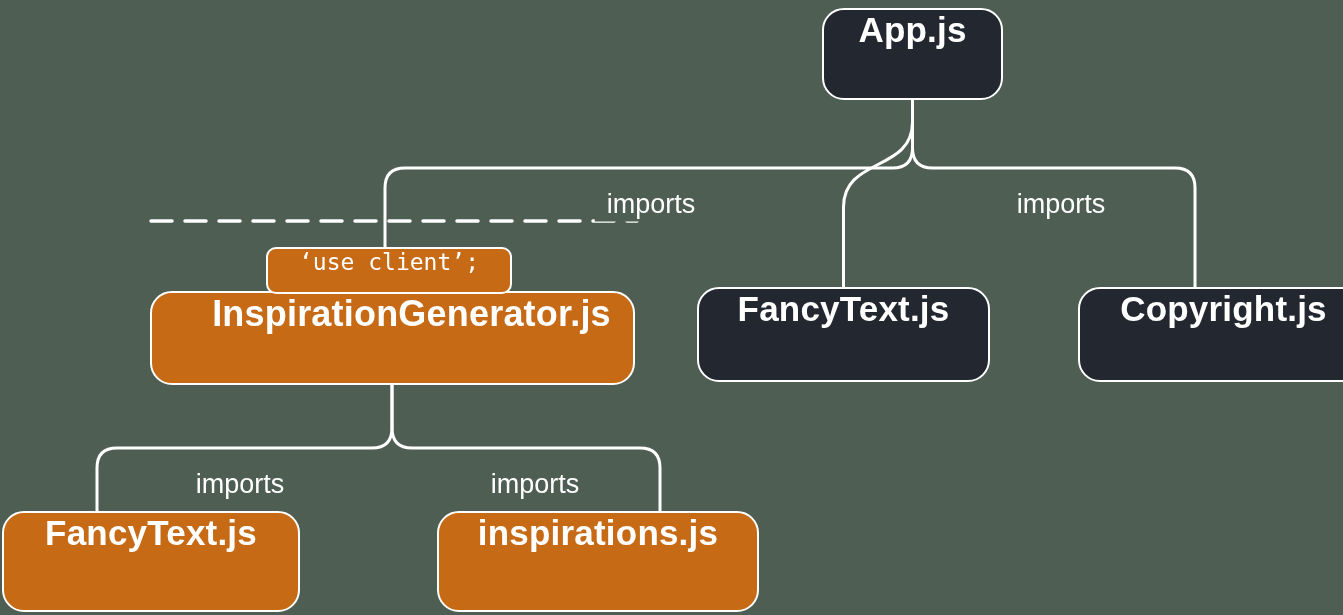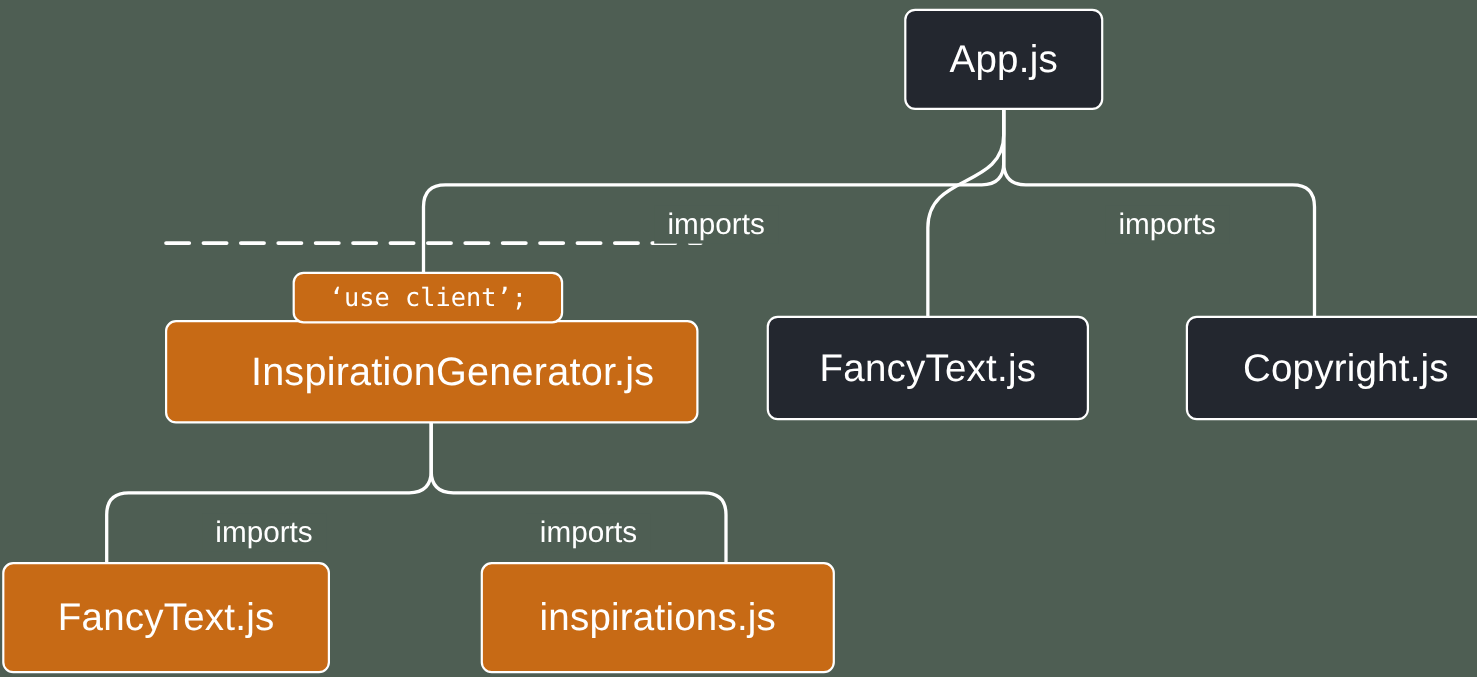--- a/index.html
+++ b/index.html
@@ -16,33 +16,34 @@
     background:var(--background);
     font-family:"Liberation Sans",sans-serif;
     overflow:hidden;
   }
   .stage{position:relative;width:1343px;height:615px;}
   svg.edges{position:absolute;left:0;top:0;z-index:1;}
   svg.edges path{fill:none;stroke:var(--line);stroke-width:3;stroke-linecap:round;}
   svg.edges path.dashed{stroke-width:3.5;stroke-dasharray:21 13;}
   .node{
     position:absolute;z-index:2;
-    display:flex;align-items:center;justify-content:center;
+    display:flex;align-items:flex-start;justify-content:center;
     border:2.5px solid var(--line);
-    border-radius:10px;
+    border-radius:22px;
     color:var(--text);
     font-size:35px;
     letter-spacing:.2px;
     white-space:nowrap;
+    font-weight:bold;
   }
   .node.server{background:var(--server-node);}
   .node.client{background:var(--client-node);}
   .badge{
     position:absolute;z-index:3;
-    display:flex;align-items:center;justify-content:center;
+    display:flex;align-items:flex-start;justify-content:center;
     border:2.5px solid var(--line);
     border-radius:10px;
     background:var(--client-node);
     color:var(--text);
     font-family:"DejaVu Sans Mono",monospace;
     font-size:23px;
     white-space:nowrap;
   }
   .imports-label{
     position:absolute;z-index:2;

